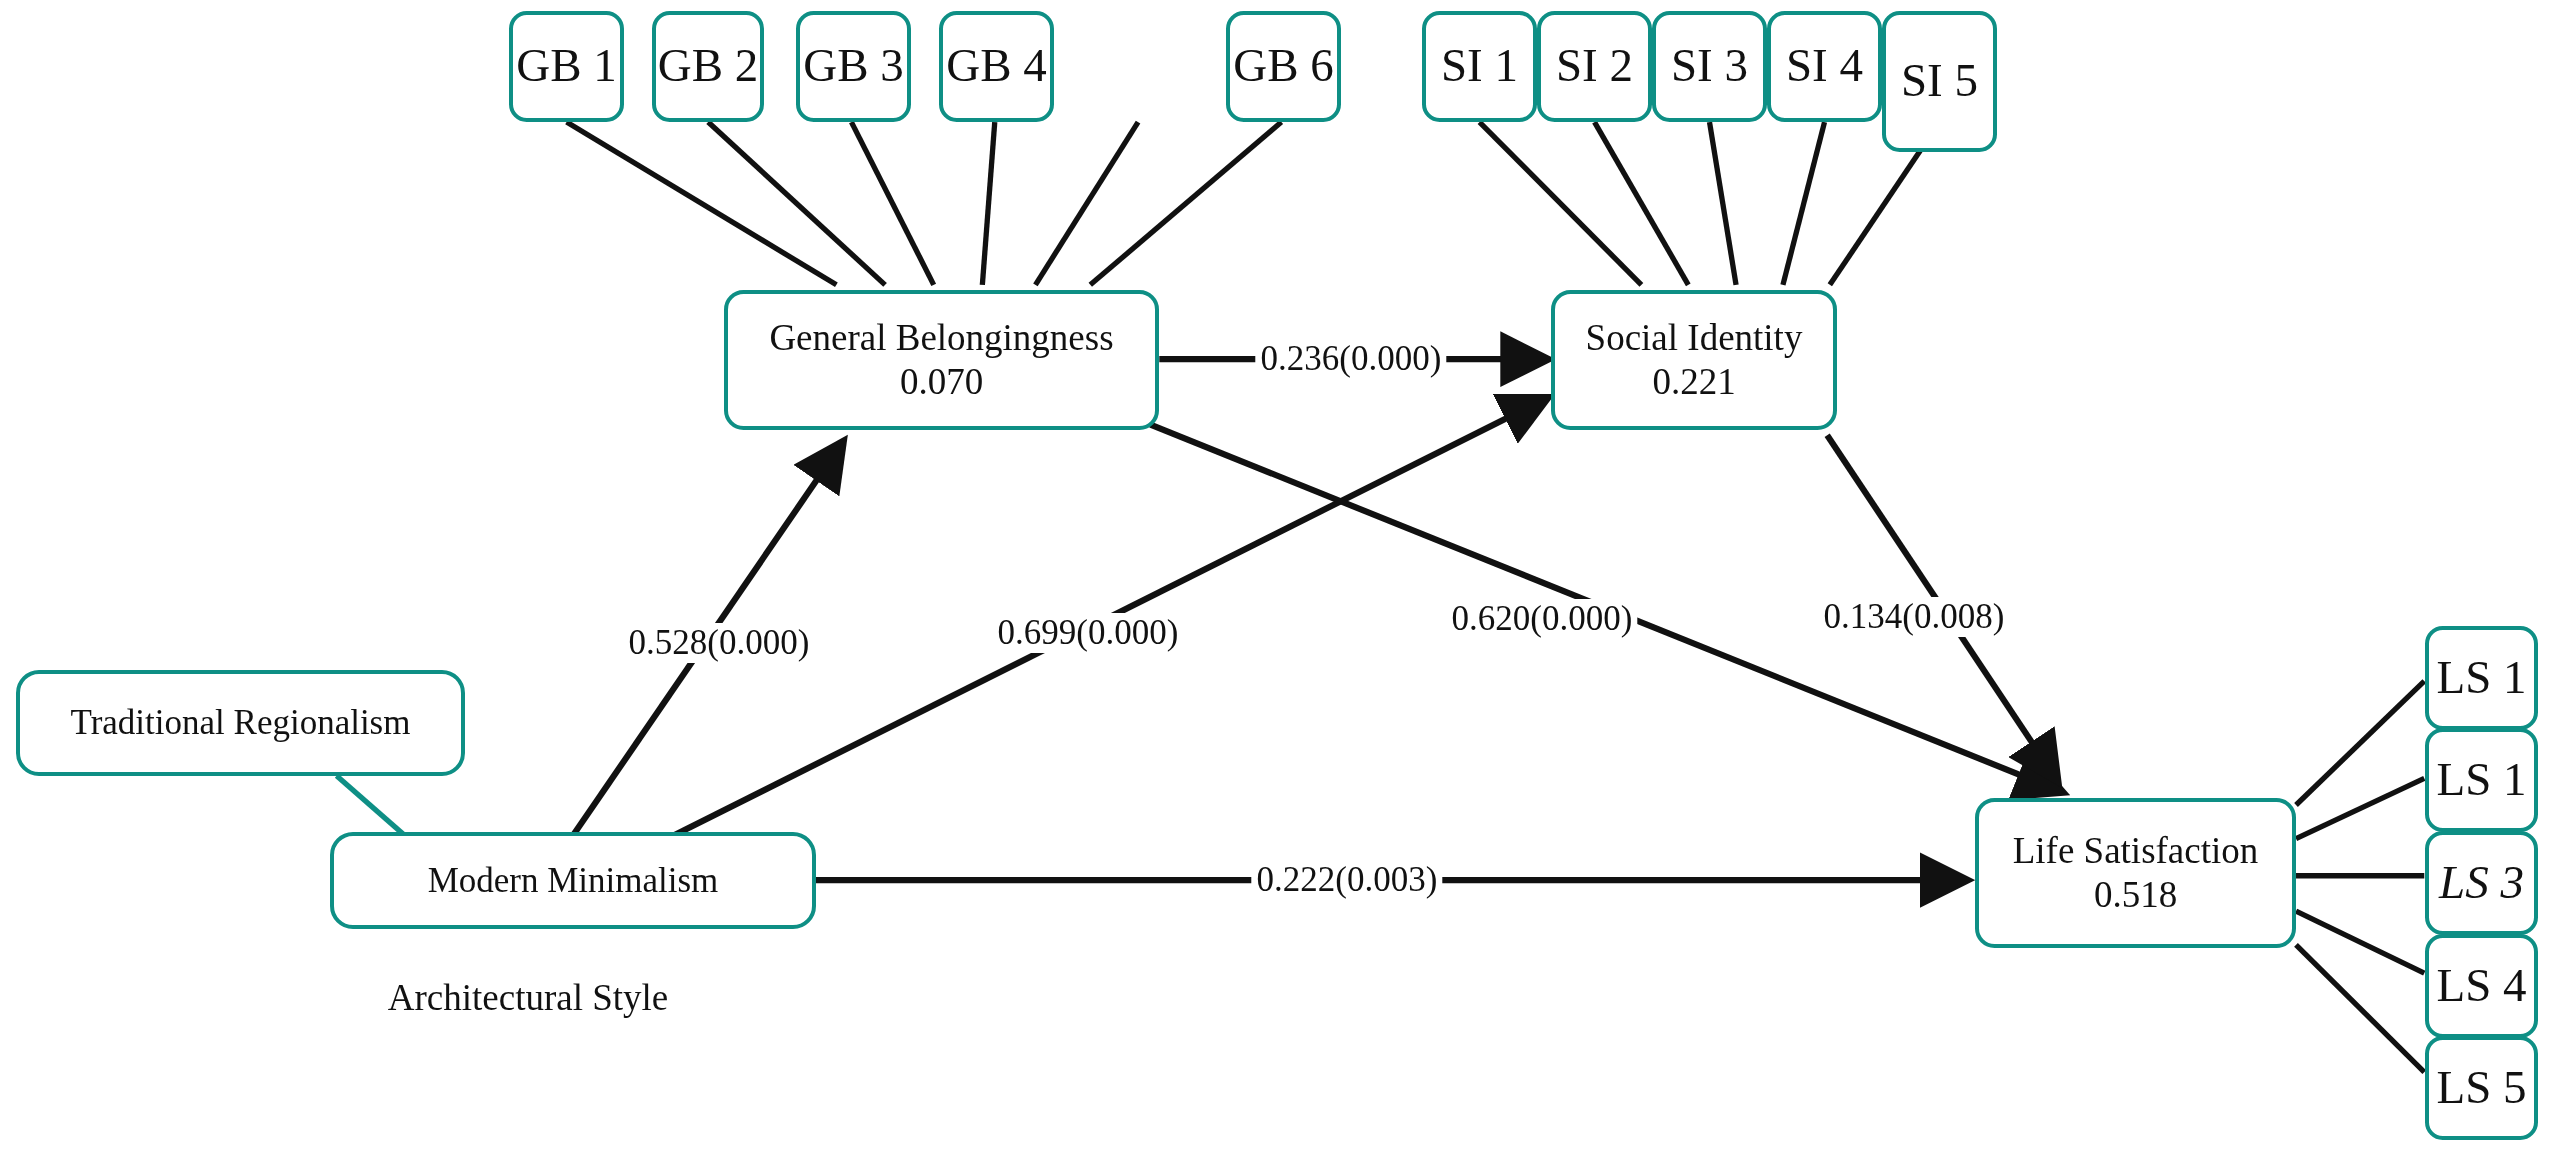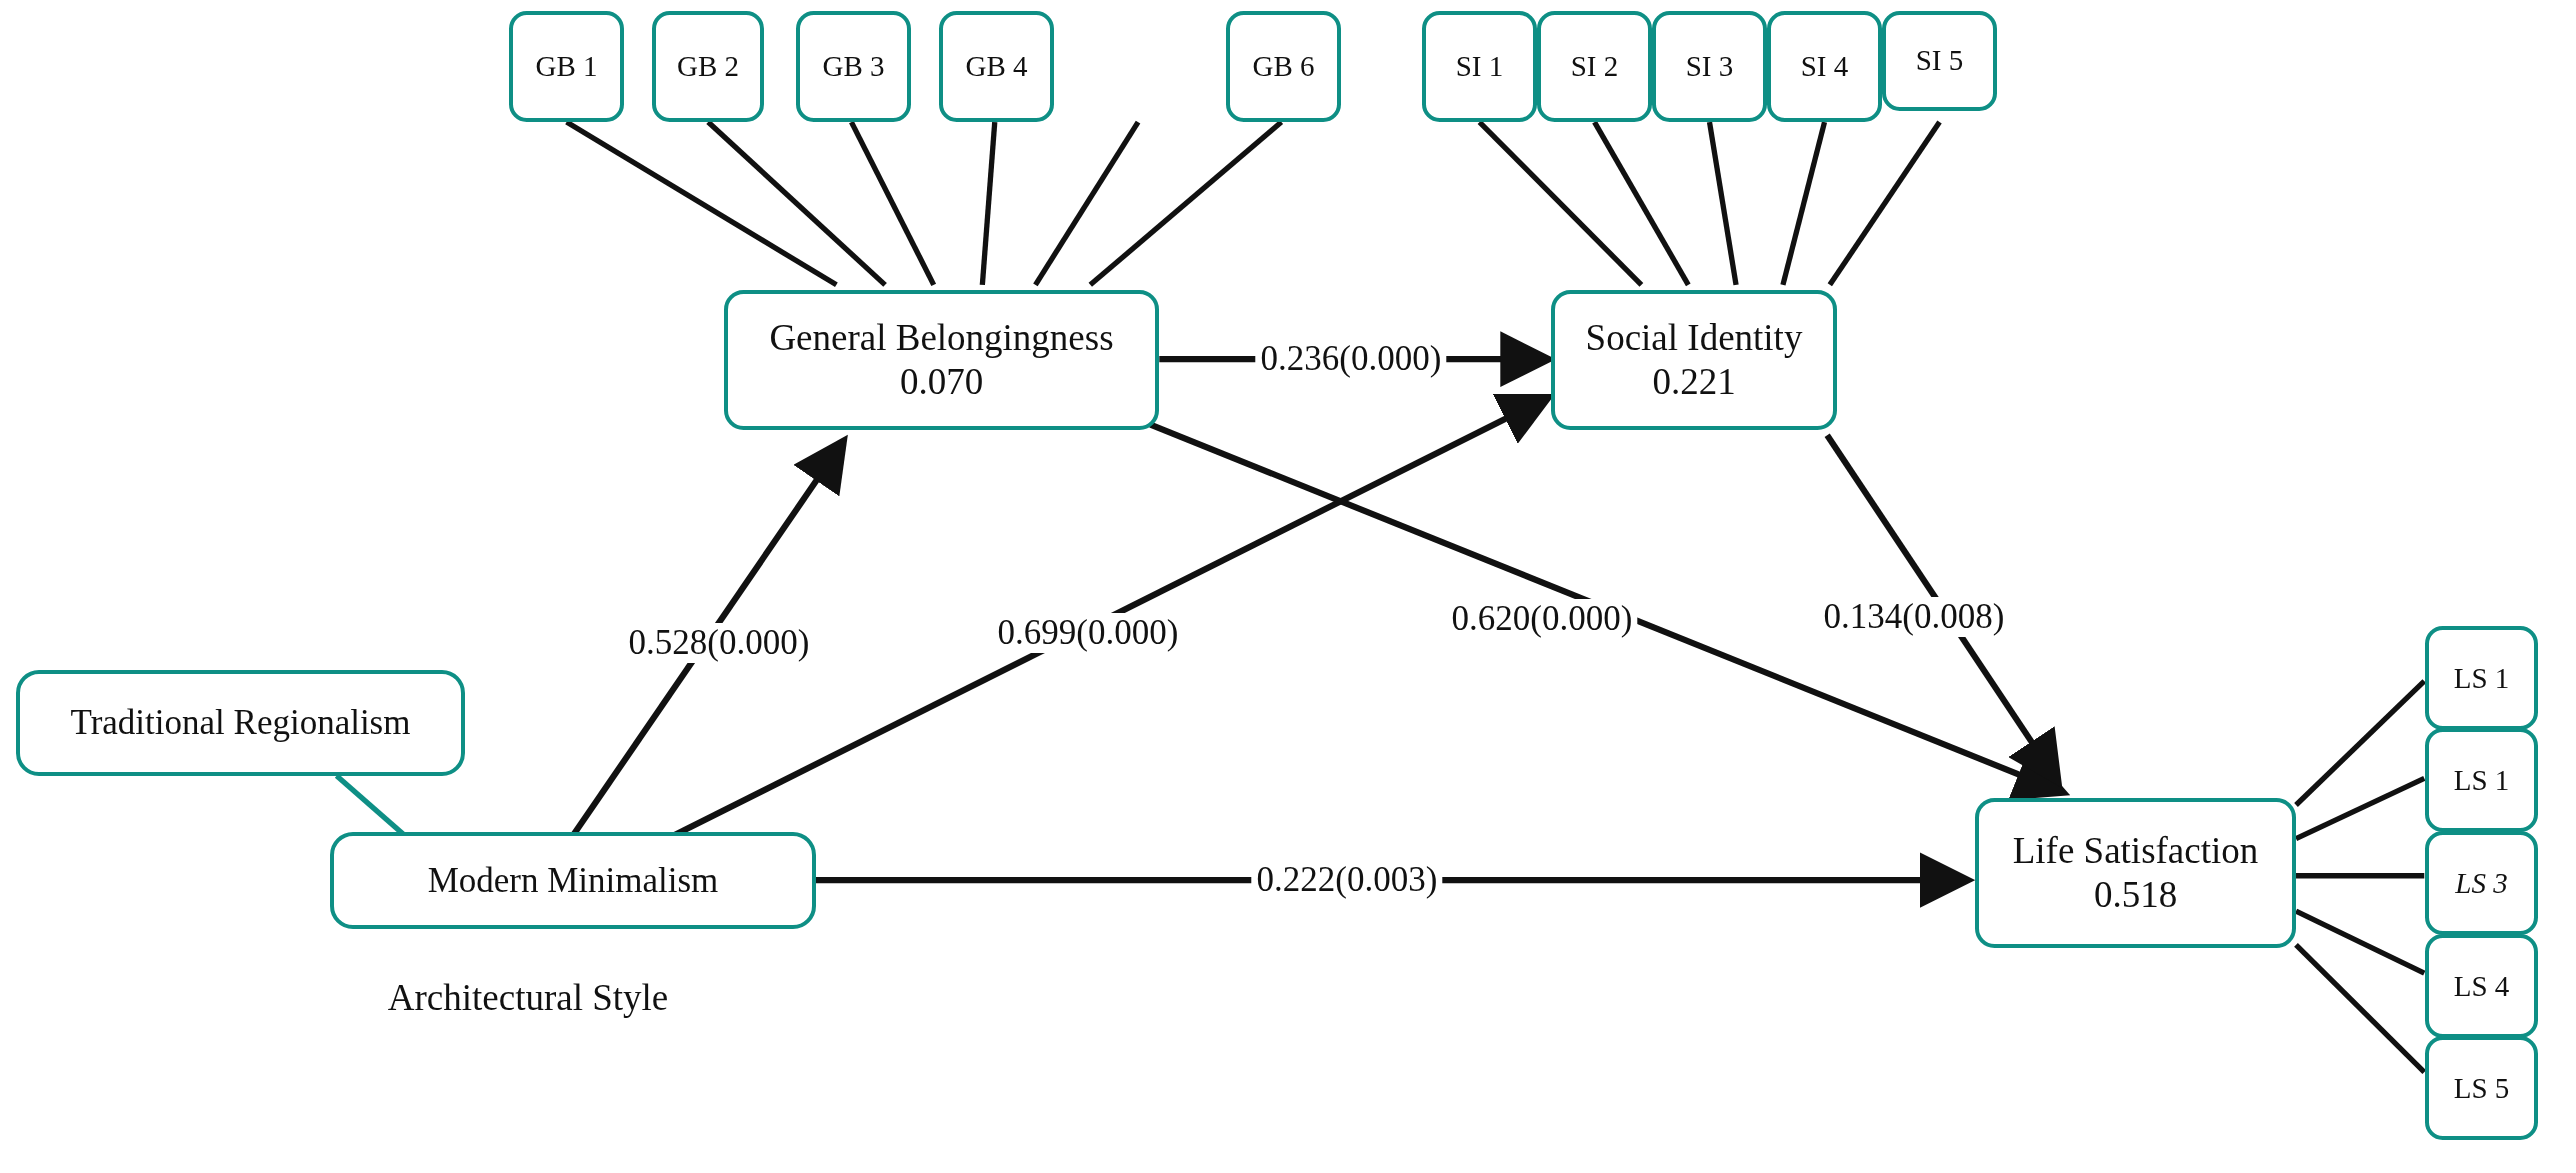--- a/index.html
+++ b/index.html
@@ -18,21 +18,21 @@
     border-radius:19.5px;
     background:#ffffff;
     display:flex;
     flex-direction:column;
     align-items:center;
     justify-content:center;
     text-align:center;
     line-height:1.18;
     color:#111111;
   }
-  .indicator{ font-size:29px; border-width:4.4px; border-radius:17.7px; }
+  .indicator{ font-size:47px; border-width:4.4px; border-radius:17.7px; }
   .latent{ font-size:37px; }
   .latent .lname{ display:block; }
   .latent .lval{ display:block; }
   .exog{ font-size:35px; border-radius:23px; }
 
   .edge-label{
     position:absolute;
     font-size:35px;
     color:#111111;
     background:#ffffff;
@@ -131,21 +131,21 @@
   </div>
   <div class="node indicator" style="left:1537px;top:10.6px;width:115px;height:111px;">
     <span>SI 2</span>
   </div>
   <div class="node indicator" style="left:1652px;top:10.6px;width:115px;height:111px;">
     <span>SI 3</span>
   </div>
   <div class="node indicator" style="left:1767px;top:10.6px;width:115px;height:111px;">
     <span>SI 4</span>
   </div>
-  <div class="node indicator" style="left:1882px;top:10.6px;width:115px;height:100px;">
+  <div class="node indicator" style="left:1882px;top:10.6px;width:115px;height:141px;">
     <span>SI 5</span>
   </div>
 
   <div class="node indicator" style="left:2425px;top:626px;width:113px;height:104px;">
     <span>LS 1</span>
   </div>
   <div class="node indicator" style="left:2425px;top:728px;width:113px;height:104px;">
     <span>LS 1</span>
   </div>
   <div class="node indicator" style="left:2425px;top:831px;width:113px;height:104px;font-style:italic;">

